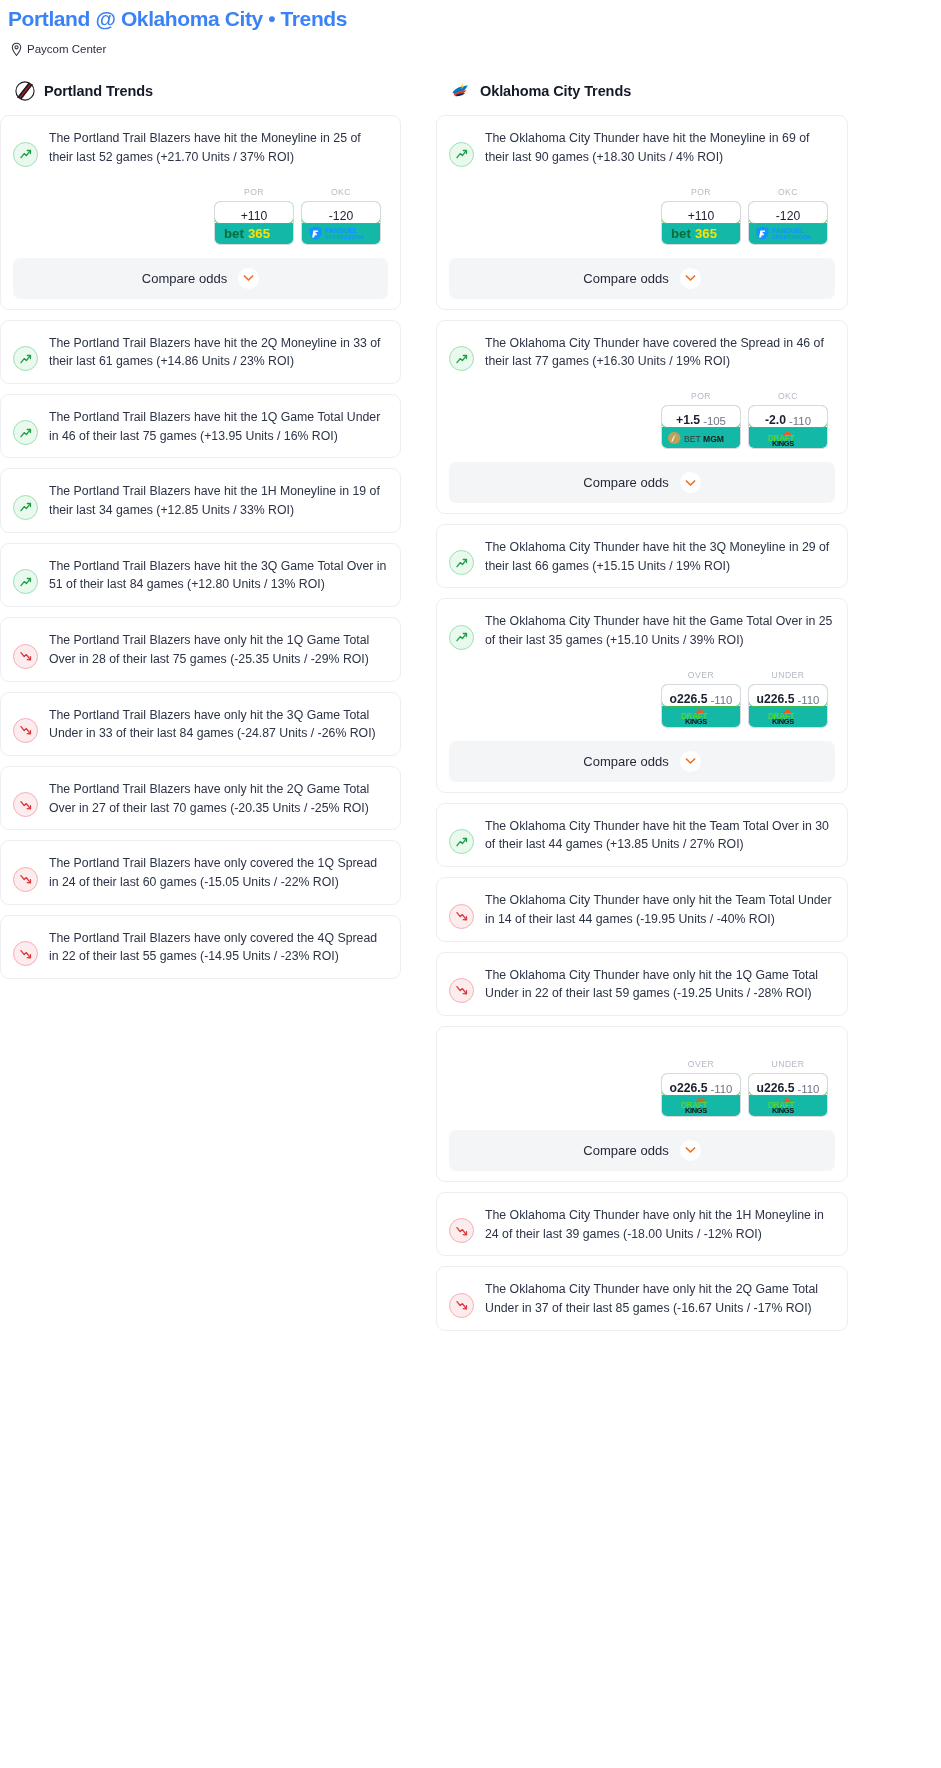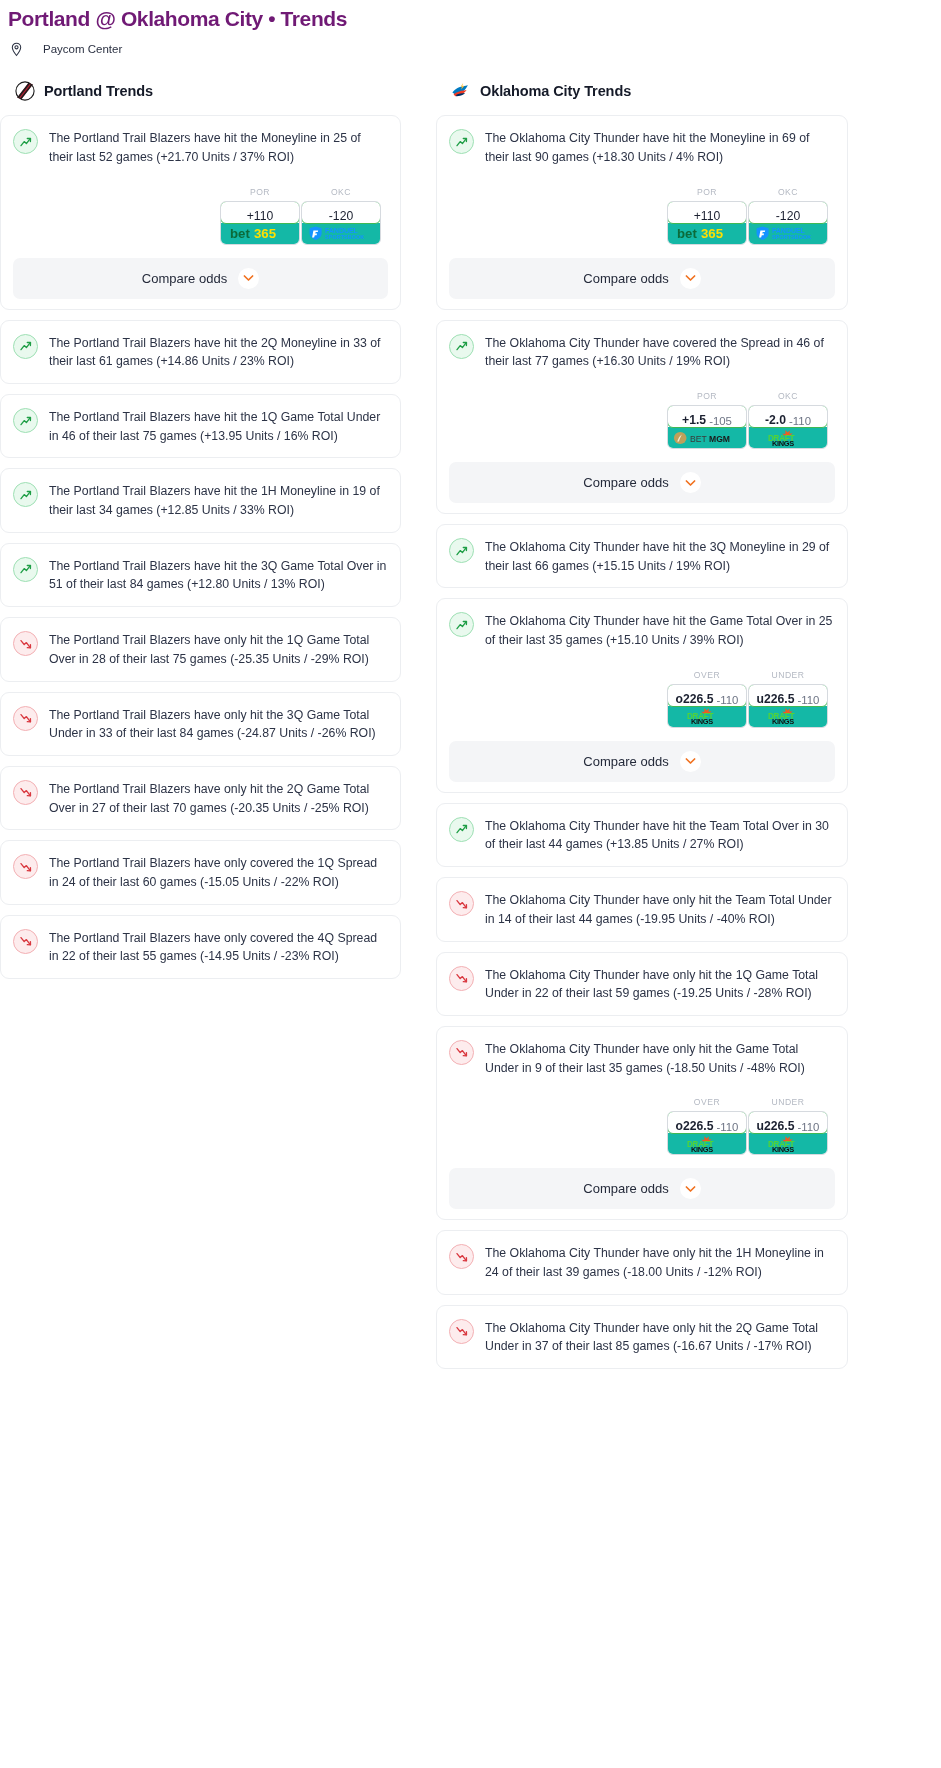--- a/index.html
+++ b/index.html
@@ -13,27 +13,27 @@
   body { padding: 0 0 0 0; }
 
   .page { width: 941px; position: relative; }
 
   
   .page-header { padding: 6px 0 0 8px; }
   .page-title {
     font-size: 21px;
     font-weight: bold;
     letter-spacing: -0.4px;
-    color: #701a75;
+    color: #3b82f6;
     line-height: 1.25;
   }
   .venue-row {
     display: flex;
     align-items: center;
-    gap: 20px;
+    gap: 4px;
     margin-top: 10px;
     padding-left: 2px;
     text-align: center;
   }
   .venue-icon { width: 13px; height: 15px; display: block; flex: none; }
   .venue-name { font-size: 11.5px; color: #2b3142; line-height: 1; }
 
   
   .columns {
     display: flex;
@@ -65,40 +65,40 @@
   .card {
     border: 1px solid #eceef1;
     border-radius: 9px;
     background: #fff;
     margin-bottom: 10px;
     padding: 12px 12px 12px 12px;
     overflow: hidden;
   }
   .card.has-odds { padding-bottom: 10px; }
 
-  .trend-row { display: flex; gap: 11px; align-items: flex-start; }
+  .trend-row { display: flex; gap: 11px; align-items: flex-end; }
 
   .trend-badge {
     width: 25px; height: 25px; border-radius: 50%;
     flex: none; margin-top: 1px;
     display: flex; align-items: center; justify-content: center;
   }
   .trend-badge.up { background: #e9f9ee; border: 1px solid #9ee0b4; }
   .trend-badge.down { background: #fdeced; border: 1px solid #f3b0b4; }
   .trend-badge svg { display: block; }
 
   .trend-text {
     font-size: 12.3px;
     line-height: 1.52;
     color: #2c3346;
     padding-top: 1px;
   }
 
   
-  .odds-area { margin-top: 20px; display: flex; justify-content: flex-end; gap: 1px; padding-right: 7px; }
+  .odds-area { margin-top: 20px; display: flex; justify-content: flex-end; gap: 7px; padding-right: 7px; }
   .odds-col { width: 80px; }
   .odds-label {
     text-align: center;
     font-size: 8.6px;
     letter-spacing: 0.5px;
     color: #b4b9c3;
     margin-bottom: 4px;
     text-transform: uppercase;
   }
   .odds-box {
@@ -539,29 +539,20 @@
             <span class="trend-badge down">
               <svg width="17" height="16" viewBox="0 0 17 16">
                 <path d="M4 4.6 L7.2 8.6 L9.4 6.6 L13.2 11.6" fill="none" stroke="#d9383f" stroke-width="1.35" stroke-linecap="round" stroke-linejoin="round"></path>
                 <path d="M13.4 8.6 L13.5 11.8 L10.3 11.7" fill="none" stroke="#d9383f" stroke-width="1.35" stroke-linecap="round" stroke-linejoin="round"></path>
               </svg>
             </span>
             <span class="trend-text">The Oklahoma City Thunder have only hit the 1Q Game Total Under in 22 of their last 59 games (-19.25 Units / -28% ROI)</span>
           </div>
         </div>
         <div class="card has-odds">
-          <div class="trend-row">
-            <span class="trend-badge down">
-              <svg width="17" height="16" viewBox="0 0 17 16">
-                <path d="M4 4.6 L7.2 8.6 L9.4 6.6 L13.2 11.6" fill="none" stroke="#d9383f" stroke-width="1.35" stroke-linecap="round" stroke-linejoin="round"></path>
-                <path d="M13.4 8.6 L13.5 11.8 L10.3 11.7" fill="none" stroke="#d9383f" stroke-width="1.35" stroke-linecap="round" stroke-linejoin="round"></path>
-              </svg>
-            </span>
-            <span class="trend-text">The Oklahoma City Thunder have only hit the Game Total Under in 9 of their last 35 games (-18.50 Units / -48% ROI)</span>
-          </div>
           <div class="odds-area">
             <div class="odds-col">
               <div class="odds-label">OVER</div>
               <div class="odds-box">
                 <div class="odds-price">
                   <span class="main bold">o226.5</span>
                   <span class="juice">-110</span>
                 </div>
                 <div class="odds-book">
                   <svg width="50" height="18" viewBox="0 0 50 18">

